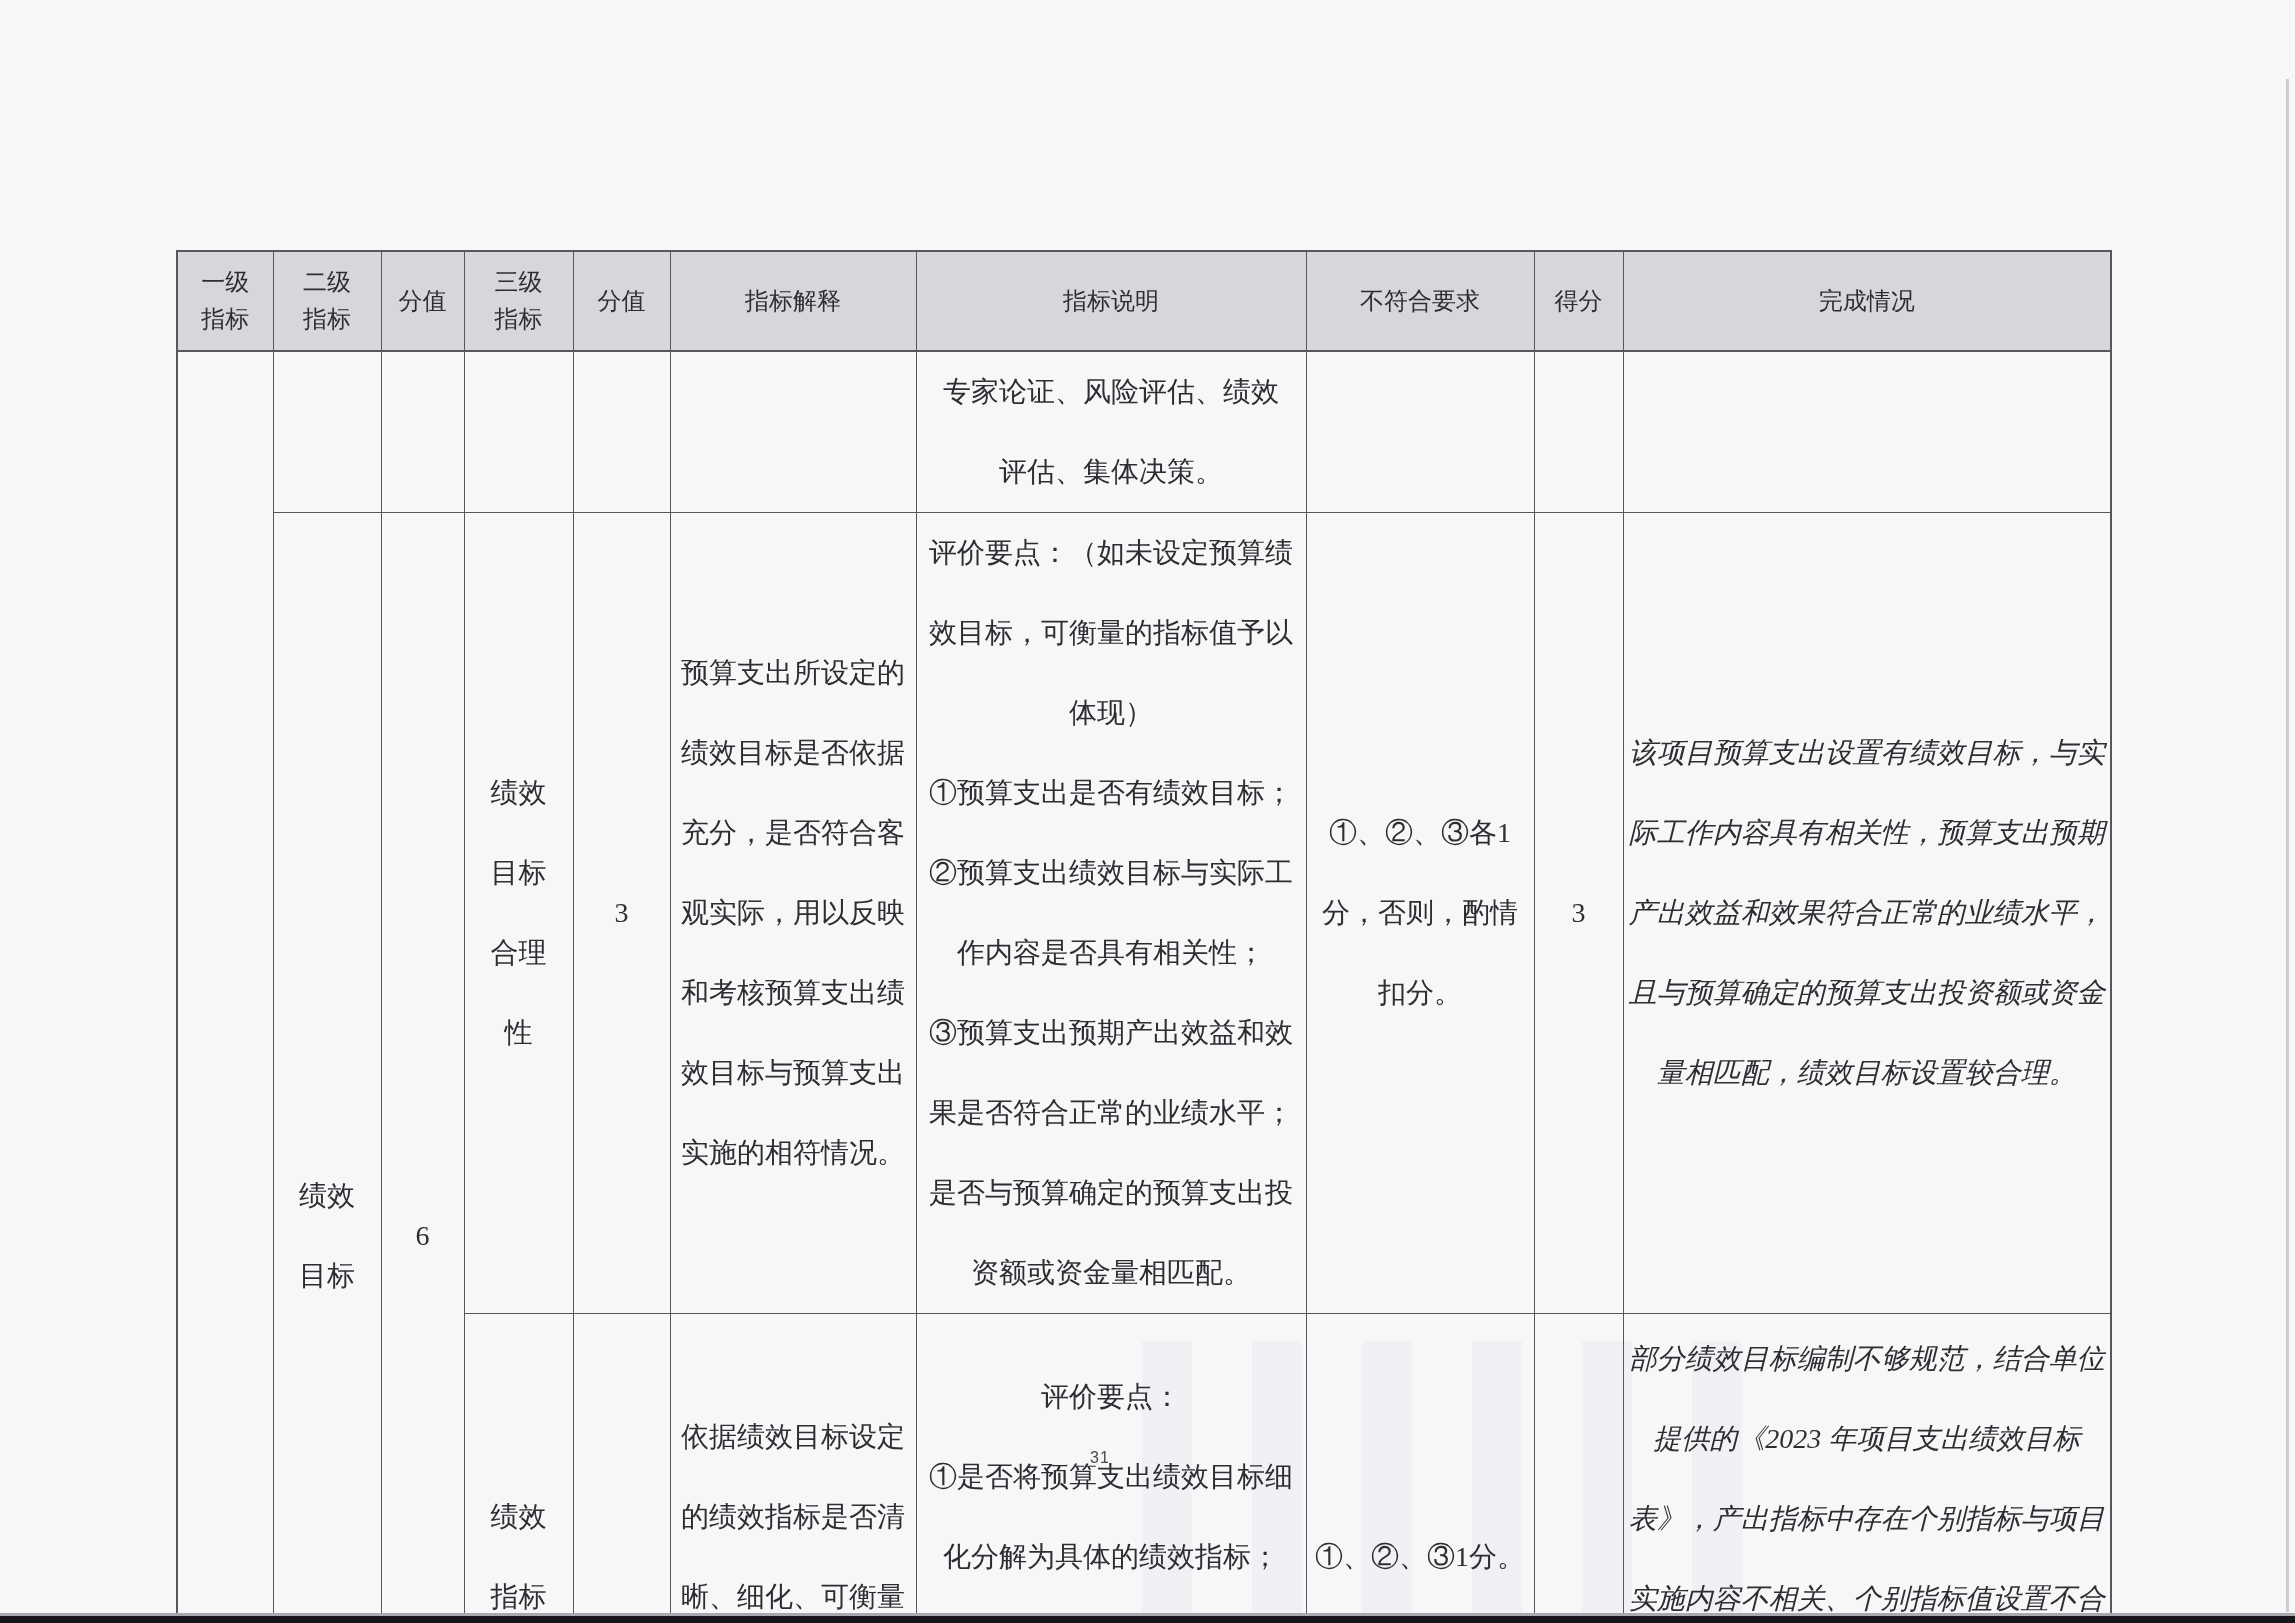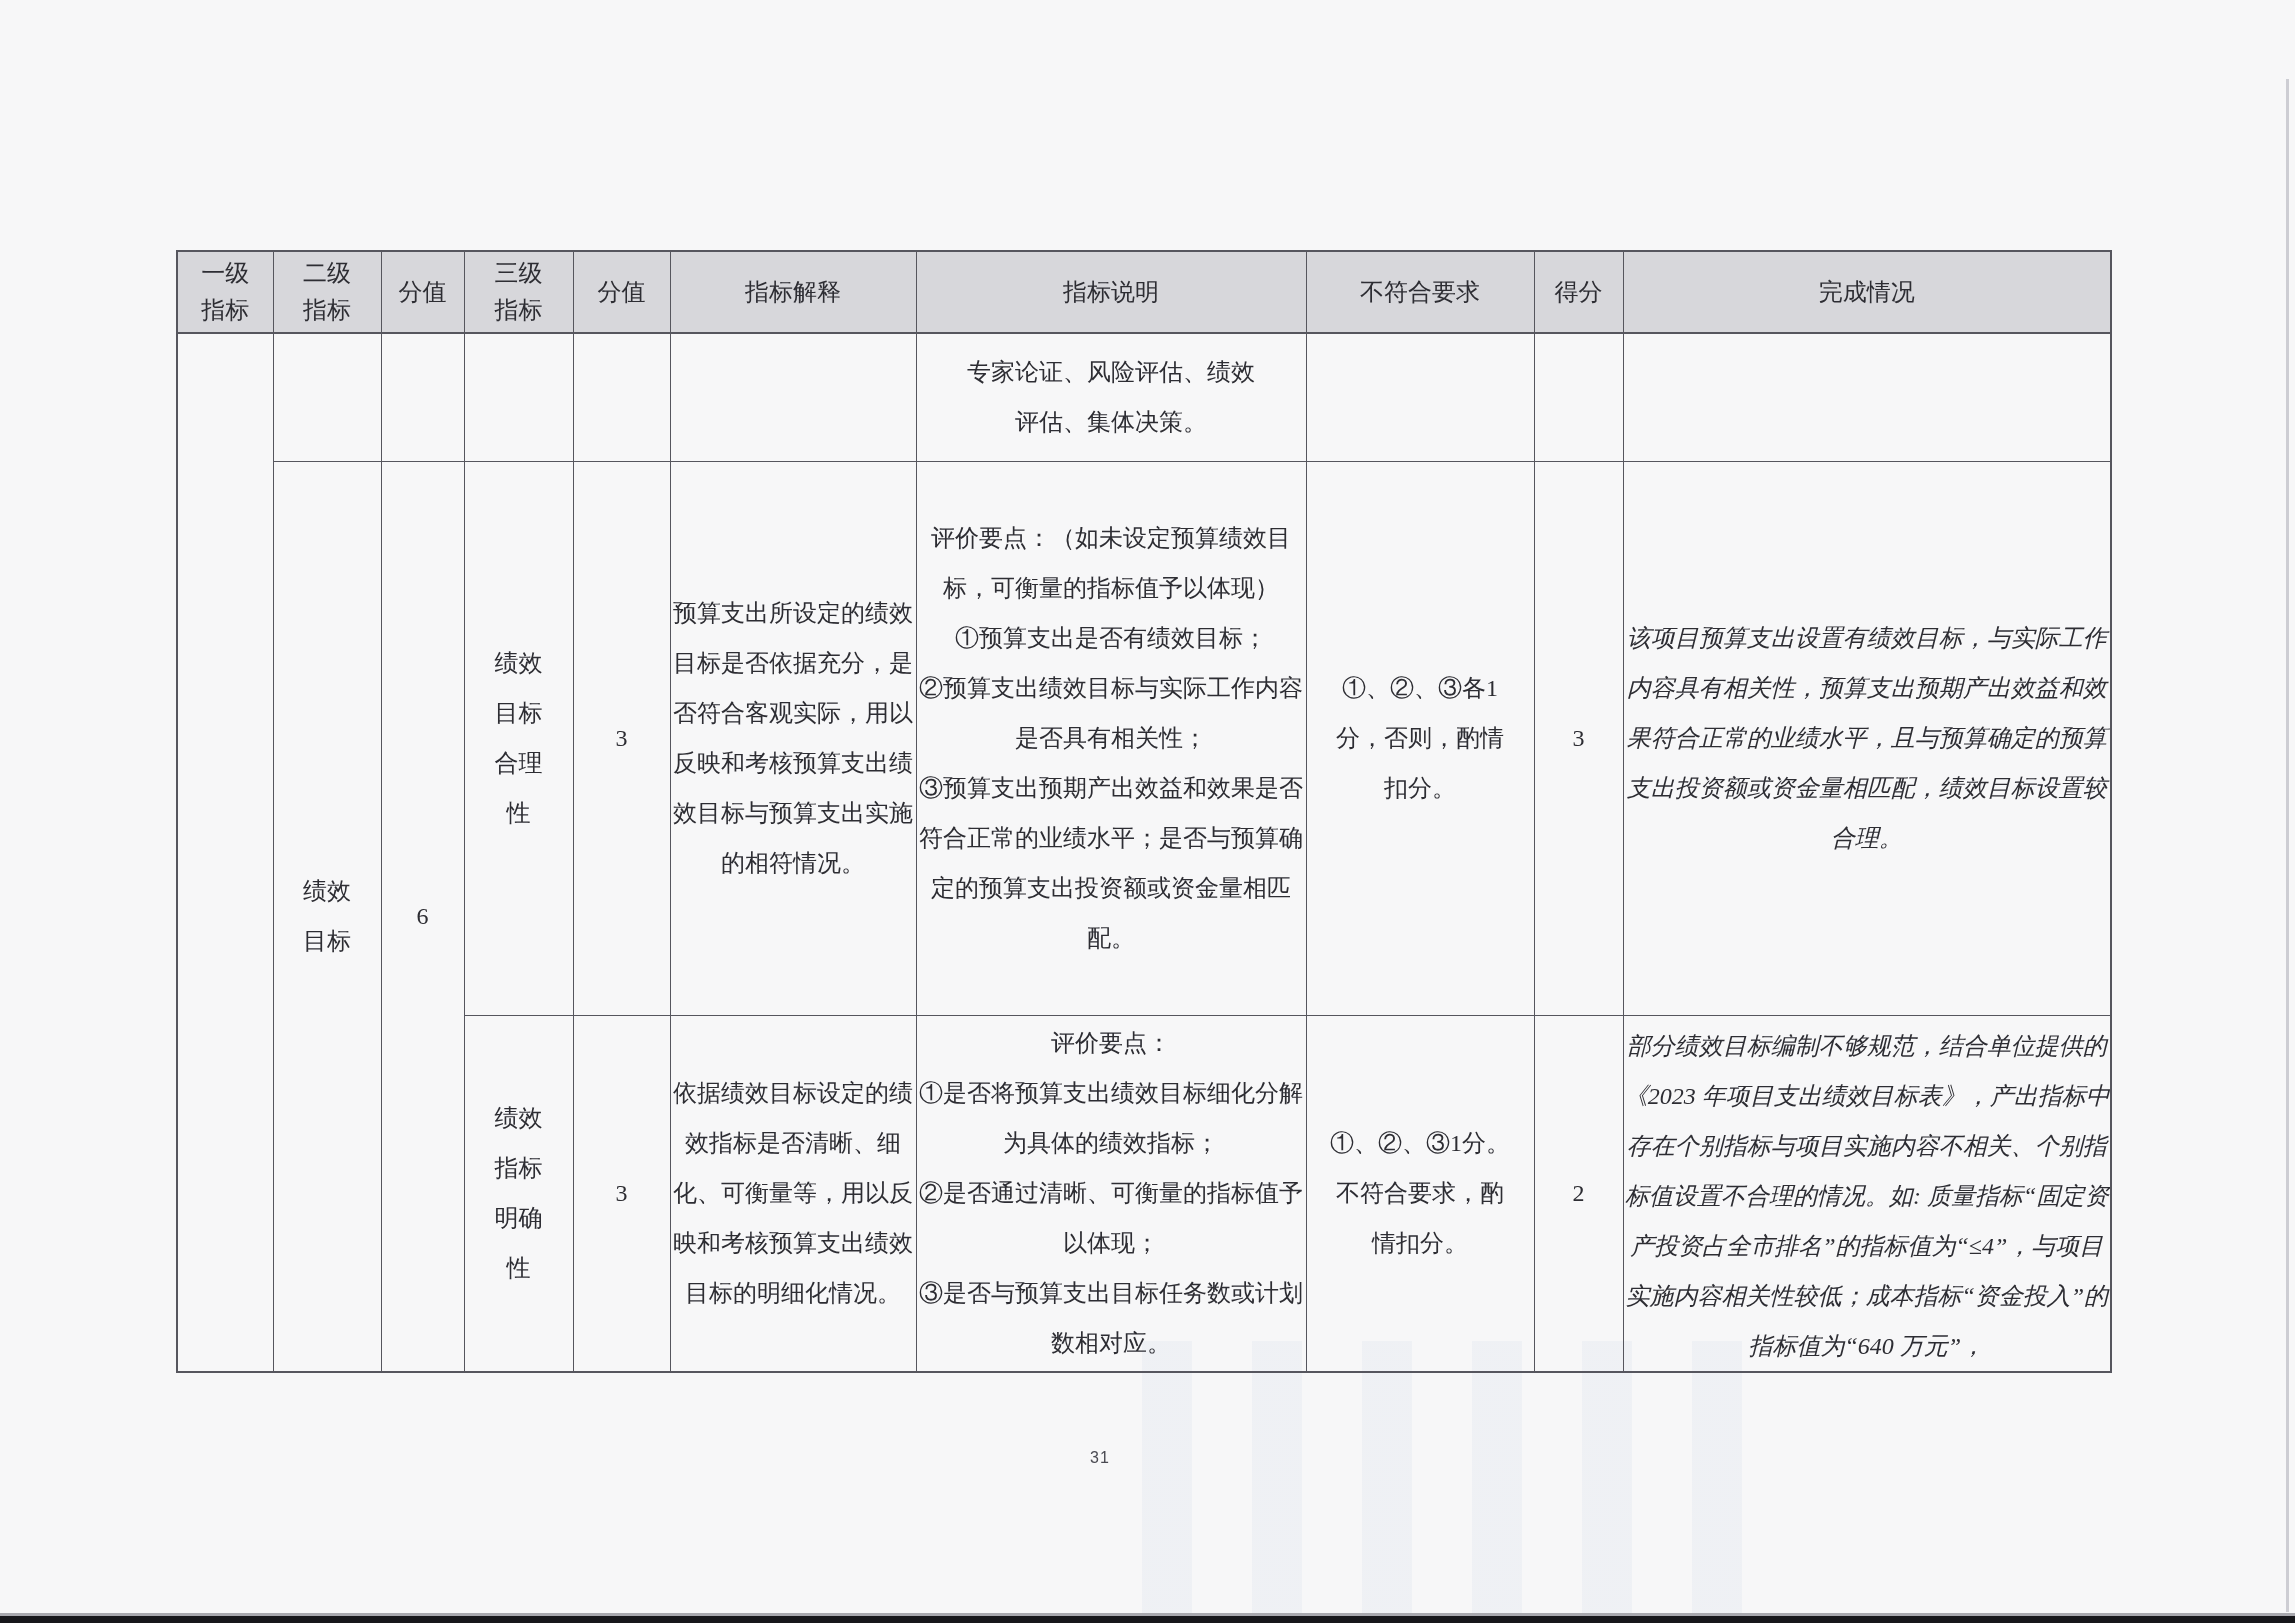--- a/index.html
+++ b/index.html
@@ -39,35 +39,35 @@
   table.eval-table {
     position: absolute; left: 176px; top: 250px;
     width: 1934px;
     border-collapse: collapse;
     table-layout: fixed;
     border: 2.1px solid var(--line);
   }
   .eval-table td {
     border: 1.6px solid var(--line);
     padding: 0;
-    font-size: 24px;
-    line-height: 50px;
+    font-size: 28px;
+    line-height: 80px;
     vertical-align: middle;
     text-align: center;
     white-space: pre-line;
     overflow: hidden;
     color: var(--ink);
   }
   .eval-table thead td {
     background: var(--header-fill);
     border-bottom: 2.1px solid var(--line);
     line-height: 37px;
     font-size: 24px;
   }
-  .eval-table .r-head   { height: 82px; }
+  .eval-table .r-head   { height: 100px; }
   .eval-table .r-carry  { height: 128px; }
   .eval-table .r-goal   { height: 554px; }
   .eval-table .r-clear  { height: 339px; }
 
   .cell-num   { font-size: 26px; }
   .cell-l3    { line-height: 61px; }
   .v-top      { vertical-align: top; }
   .cell-carry-desc {
     vertical-align: top;
     text-align: justify;

